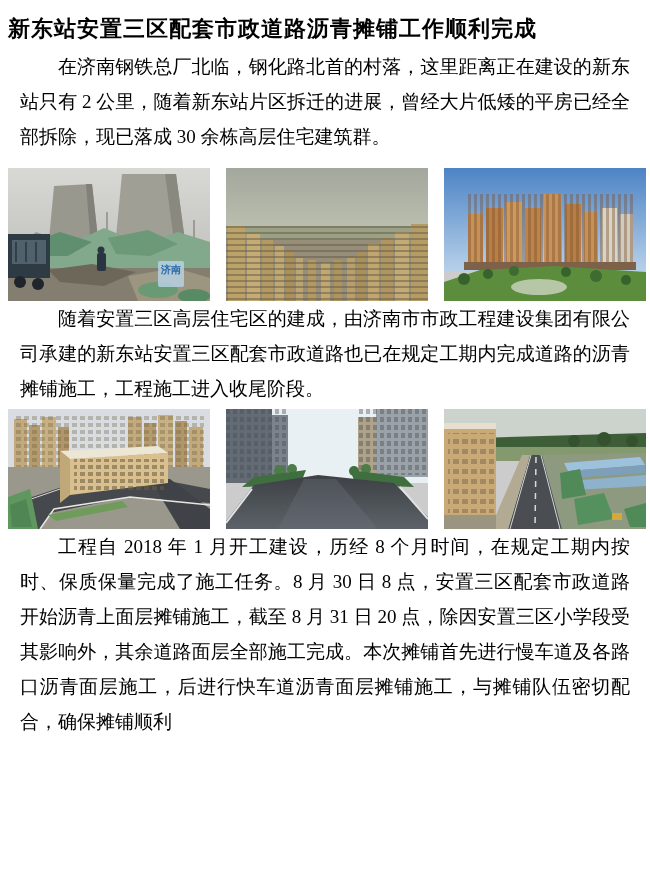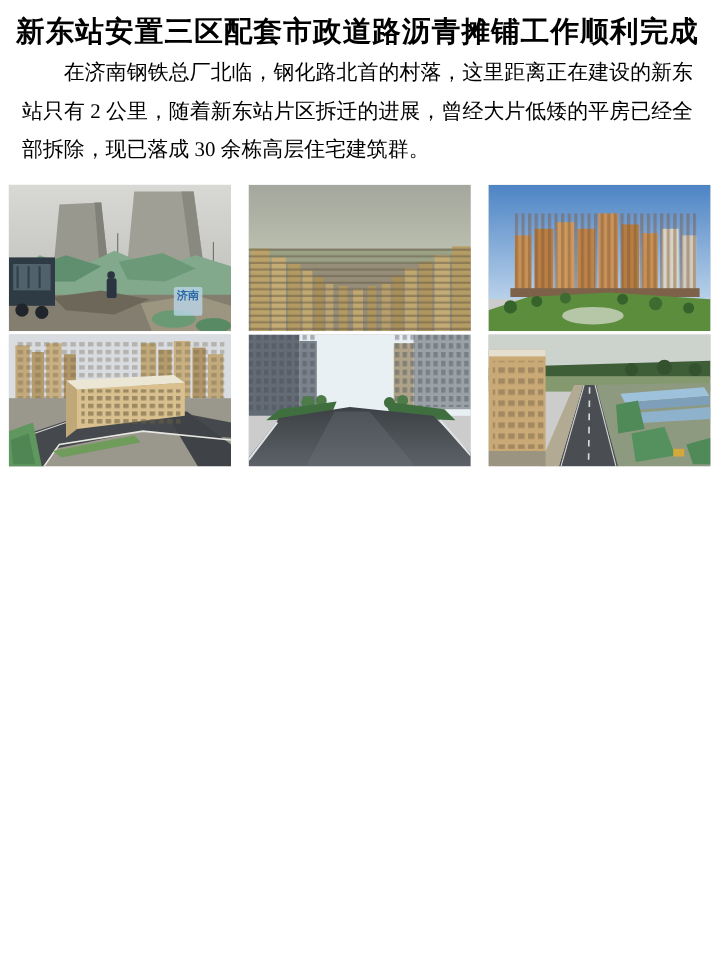--- a/index.html
+++ b/index.html
@@ -6,24 +6,23 @@
   .page{
     position:relative;
     width:650px;height:886px;
     background:#ffffff;
     overflow:hidden;
     font-family:"Liberation Serif","DejaVu Serif",serif;
     color:#000;
   }
   h1.title{
     margin:9px 8px 0;
-    font-size:26px;
+    font-size:22px;
     line-height:40px;
     font-weight:700;
-    text-align:center;
     letter-spacing:1px;
     font-family:"Liberation Serif","DejaVu Serif",serif;
   }
   p.para{
     margin:0 20px;
     font-size:19px;
     line-height:35px;
     text-align:justify;
     text-align-last:left;
     text-indent:2em;
@@ -172,20 +171,21 @@
         <circle cx="20" cy="111" r="6" fill="#36632c"></circle>
         <circle cx="44" cy="106" r="5" fill="#36632c"></circle>
         <circle cx="70" cy="103" r="5" fill="#3d6b30"></circle>
         <circle cx="122" cy="104" r="5" fill="#36632c"></circle>
         <circle cx="152" cy="108" r="6" fill="#3d6b30"></circle>
         <circle cx="182" cy="112" r="5" fill="#36632c"></circle>
       </svg>
     </div>
   </div>
 
+  <p class="para p2">随着安置三区高层住宅区的建成，由济南市市政工程建设集团有限公司承建的新东站安置三区配套市政道路也已在规定工期内完成道路的沥青摊铺施工，工程施工进入收尾阶段。</p>
 
   <div class="photo-row row2">
 
     <div class="photo">
       <svg viewBox="0 0 202 120" preserveAspectRatio="none">
         <defs>
           <pattern id="w4" width="8" height="7" patternUnits="userSpaceOnUse">
             <rect width="5" height="4" fill="#6a5c44" opacity="0.55"></rect>
           </pattern>
         </defs>
@@ -273,14 +273,15 @@
         <polygon points="124,62 201,56 201,64 127,69" fill="#7e9fba"></polygon>
         <polygon points="126,72 202,66 202,77 130,81" fill="#8fb2cc"></polygon>
         <polygon points="116,64 136,60 142,86 118,90" fill="#4f8a58"></polygon>
         <polygon points="130,90 160,84 170,110 134,116" fill="#55915f"></polygon>
         <polygon points="180,100 202,94 202,118 186,118" fill="#4f8a58"></polygon>
         <rect x="168" y="104" width="10" height="7" fill="#d2a93a"></rect>
       </svg>
     </div>
   </div>
 
+  <p class="para p4">工程自 2018 年 1 月开工建设，历经 8 个月时间，在规定工期内按时、保质保量完成了施工任务。8 月 30 日 8 点，安置三区配套市政道路开始沥青上面层摊铺施工，截至 8 月 31 日 20 点，除因安置三区小学段受其影响外，其余道路面层全部施工完成。本次摊铺首先进行慢车道及各路口沥青面层施工，后进行快车道沥青面层摊铺施工，与摊铺队伍密切配合，确保摊铺顺利</p>
 
 </div>
 
 </body></html>

